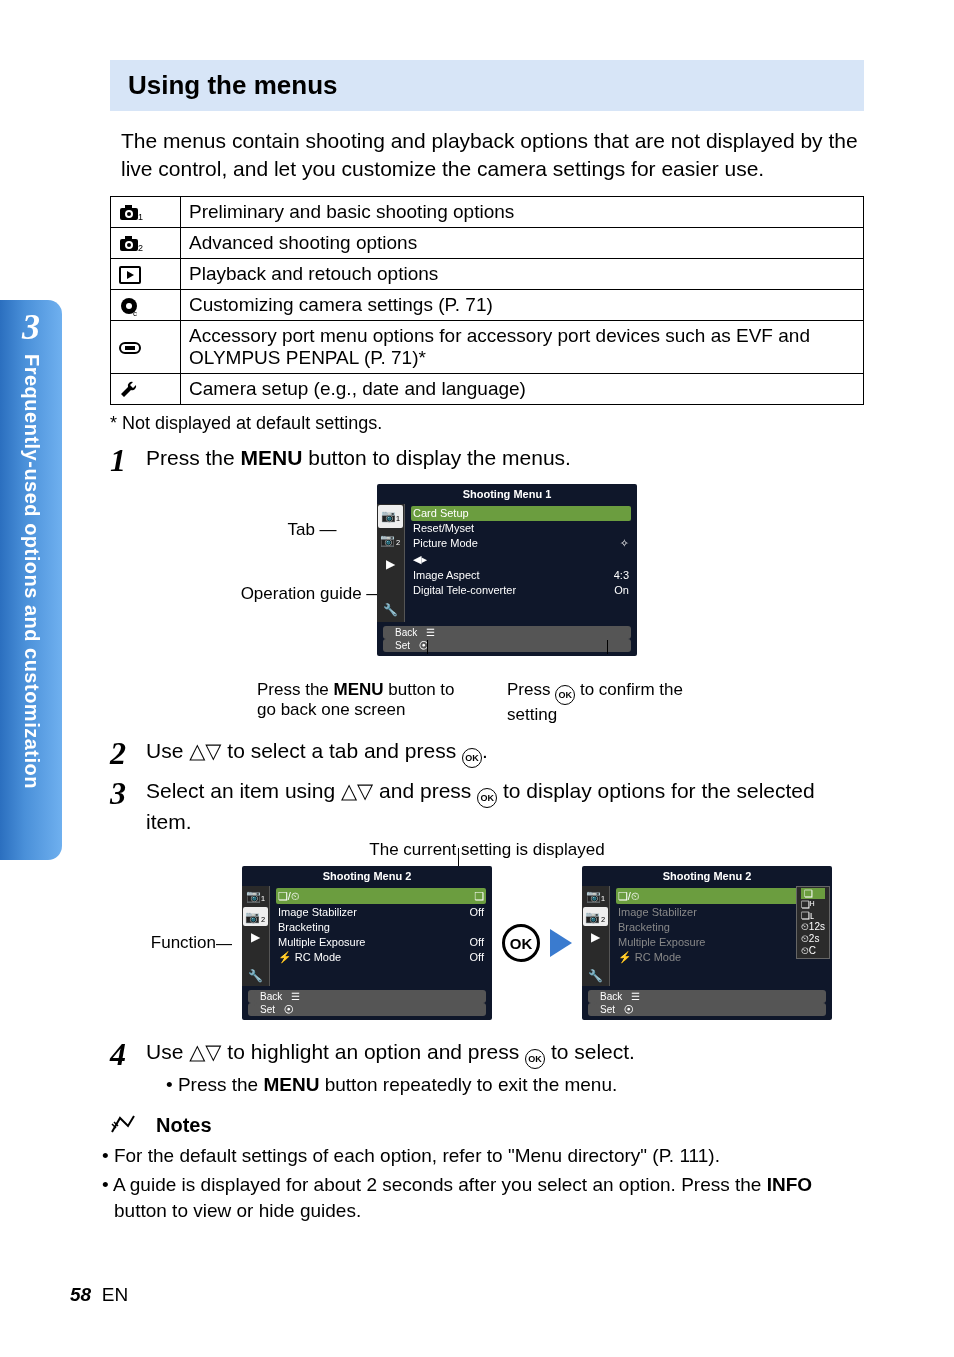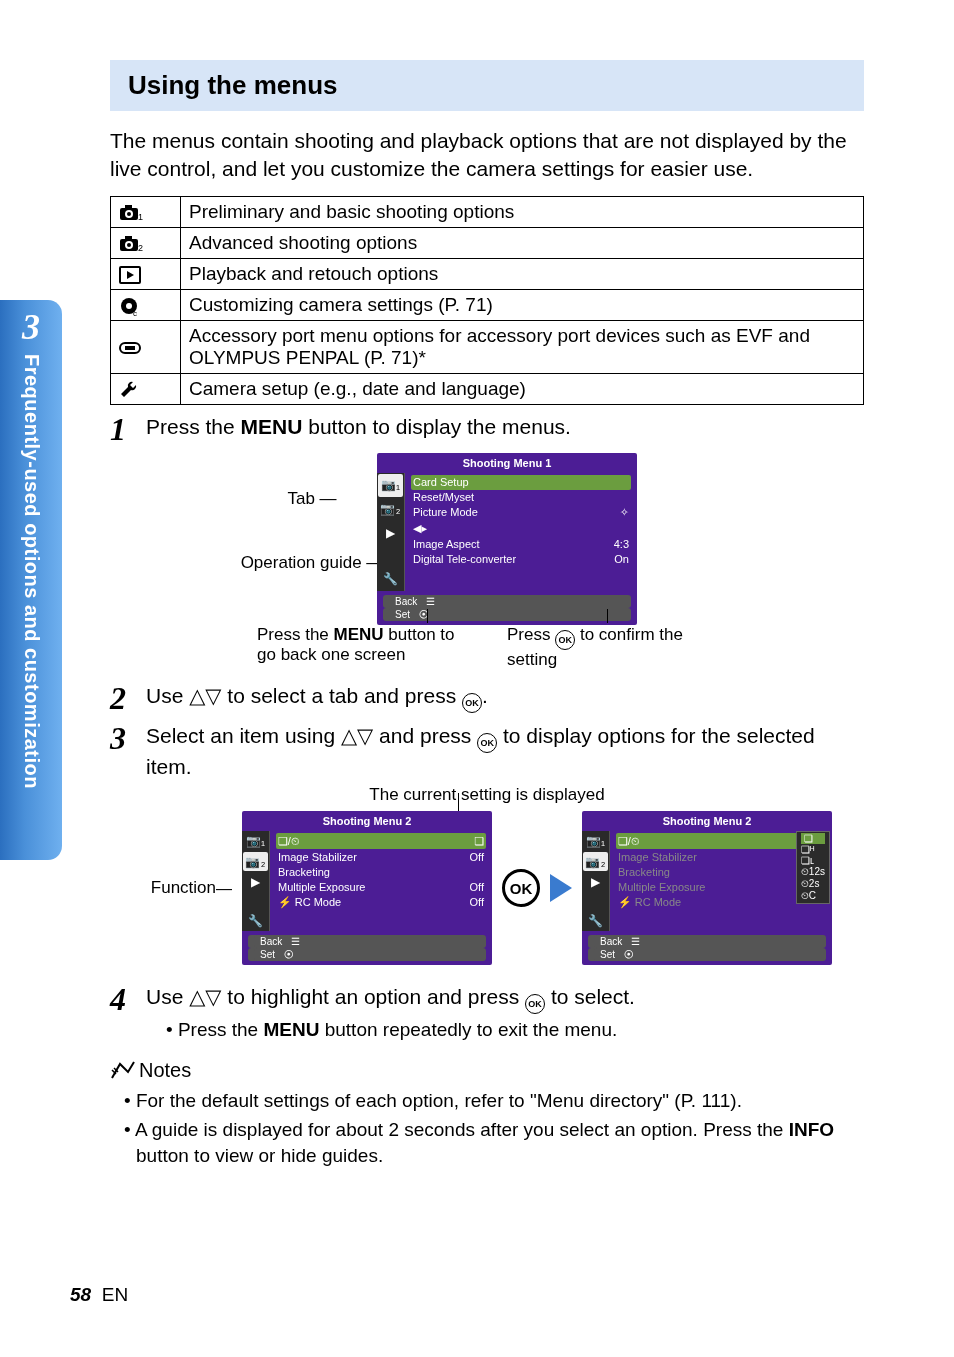--- a/index.html
+++ b/index.html
@@ -43,71 +43,71 @@
   }
   .section-bar {
     background: #d7e5f7;
     padding: 10px 18px;
     font-size: 26px;
     font-weight: bold;
     margin-bottom: 16px;
     margin-left: 30px;
   }
   .content { margin-left: 30px; }
-  .intro { font-size: 21px; line-height: 1.35; margin-bottom: 12px; }
+  .intro { font-size: 21px; line-height: 1.35; margin-bottom: 12px; margin-left: 11px; }
   table.optbl { border-collapse: collapse; width: 100%; margin-bottom: 8px; }
   table.optbl td { border: 1px solid #000; padding: 4px 8px; font-size: 19px; vertical-align: top; }
   table.optbl td.iconcell { width: 70px; text-align: left; vertical-align: middle; }
   .footnote { font-size: 18px; margin-bottom: 10px; }
   .step { display: flex; align-items: flex-start; margin: 8px 0 4px 0; }
   .stepnum {
     font-style: italic;
     font-weight: bold;
     font-size: 32px;
     font-family: Georgia, 'Times New Roman', serif;
     width: 36px;
     line-height: 1;
   }
   .steptext { font-size: 21px; line-height: 1.35; flex: 1; }
   .sub { margin-left: 56px; font-size: 19px; margin-top: 2px; }
   .bold { font-weight: bold; }
   .menu-area { display: flex; justify-content: center; margin: 8px 0 12px 0; position: relative; }
   .menu-wrap { position: relative; }
   .menu-screen {
-    width: 260px; background: #4c1d95; color: #fff; font-size: 11px;
+    width: 260px; background: #0f172a; color: #fff; font-size: 11px;
     border-radius: 2px; padding: 0; 
   }
   .menu-title { text-align: center; font-weight: bold; padding: 4px 0; font-size: 11px; }
   .menu-body { display: flex; height: 118px; }
   .menu-tabs { width: 28px; background: #2a2a2a; display: flex; flex-direction: column; border-right: 1px solid #555;}
   .menu-tabs div { flex: 1; display: flex; align-items: center; justify-content: center; font-size: 12px;}
   .menu-tabs .sel { background: #eee; color: #000; border-radius: 2px; margin: 1px; }
   .menu-items { flex: 1; padding: 2px 6px; position: relative; }
   .menu-row { display: flex; justify-content: space-between; padding: 1.5px 2px; font-size: 11px;}
   .menu-row.sel { background: #6b9d3f; border-radius: 2px; }
   .menu-row .mval { color: #fff; }
   .menu-foot { display: flex; justify-content: space-between; padding: 4px 6px; font-size: 10px; flex-direction: column;}
   .menu-foot span { background: #555; padding: 1px 6px; border-radius: 3px; }
   .dim .menu-row:not(.sel) { color: #888; }
   .callout-label { font-size: 17px; white-space: nowrap; }
-  .below-caps { display: flex; justify-content: flex-start; gap: 40px; font-size: 17px;}
+  .below-caps { display: flex; justify-content: flex-start; gap: 40px; margin-top: 24px; font-size: 17px;}
   .caption-block { width: 210px; }
   .caption-title { text-align: center; font-size: 17px; margin-bottom: 6px; }
   .three-menus { display: flex; align-items: center; justify-content: center; gap: 10px; margin: 6px 0 18px 0; position: relative;}
   .ok-btn {
     width: 38px; height: 38px; border: 3px solid #000; border-radius: 50%;
     display: flex; align-items: center; justify-content: center; font-weight: bold; font-size: 15px;
   }
   .arrow-right {
     width: 0; height: 0; border-top: 14px solid transparent; border-bottom: 14px solid transparent;
     border-left: 22px solid #3a7bcf;
   }
-  .notes-head { display: flex; align-items: flex-end; gap: 3px; font-size: 20px; font-weight: normal; margin-top: 18px; margin-bottom: 6px;}
+  .notes-head { display: flex; align-items: flex-start; gap: 20px; font-size: 20px; font-weight: bold; margin-top: 18px; margin-bottom: 6px;}
   .notes-list { font-size: 19px; line-height: 1.4; }
-  .notes-list li { margin-left: 26px; text-indent: -12px; list-style: none; margin-bottom: 2px;}
+  .notes-list li { margin-left: 4px; text-indent: -12px; list-style: none; margin-bottom: 2px;}
   .notes-list li::before { content: "• "; }
   .pagenum { position: absolute; left: 70px; bottom: 51px; font-size: 19px; }
   .pagenum .pn { font-style: italic; font-weight: bold; }
   .tri { font-family: Arial; }
   .okcirc {
     display: inline-flex; width: 20px; height: 20px; border: 1.5px solid #000; border-radius: 50%;
     align-items: center; justify-content: center; font-size: 9px; font-weight: bold; vertical-align: -3px;
   }
   svg.tbicon { vertical-align: middle; }
   .vline { position:absolute; width:1px; background:#000; }
@@ -184,20 +184,21 @@
       <td class="iconcell">
         <svg class="tbicon" width="20" height="20">
               <path d="M14 2 a4 4 0 0 0 -5 5 l-7 7 l3 3 l7 -7 a4 4 0 0 0 5 -5 l-3 3 l-3 -3 z" fill="#000"></path>
             </svg>
       </td>
       <td>Camera setup (e.g., date and language)</td>
     </tr>
   </tbody>
     </table>
 
+  <p class="footnote">*    Not displayed at default settings.</p>
 
   <div class="step">
     <div class="stepnum">1</div>
     <div class="steptext">
       <span>Press the </span><span class="bold">MENU</span><span> button to display the menus.</span>
     </div>
   </div>
 
   <div class="menu-area">
     <div class="menu-wrap">

